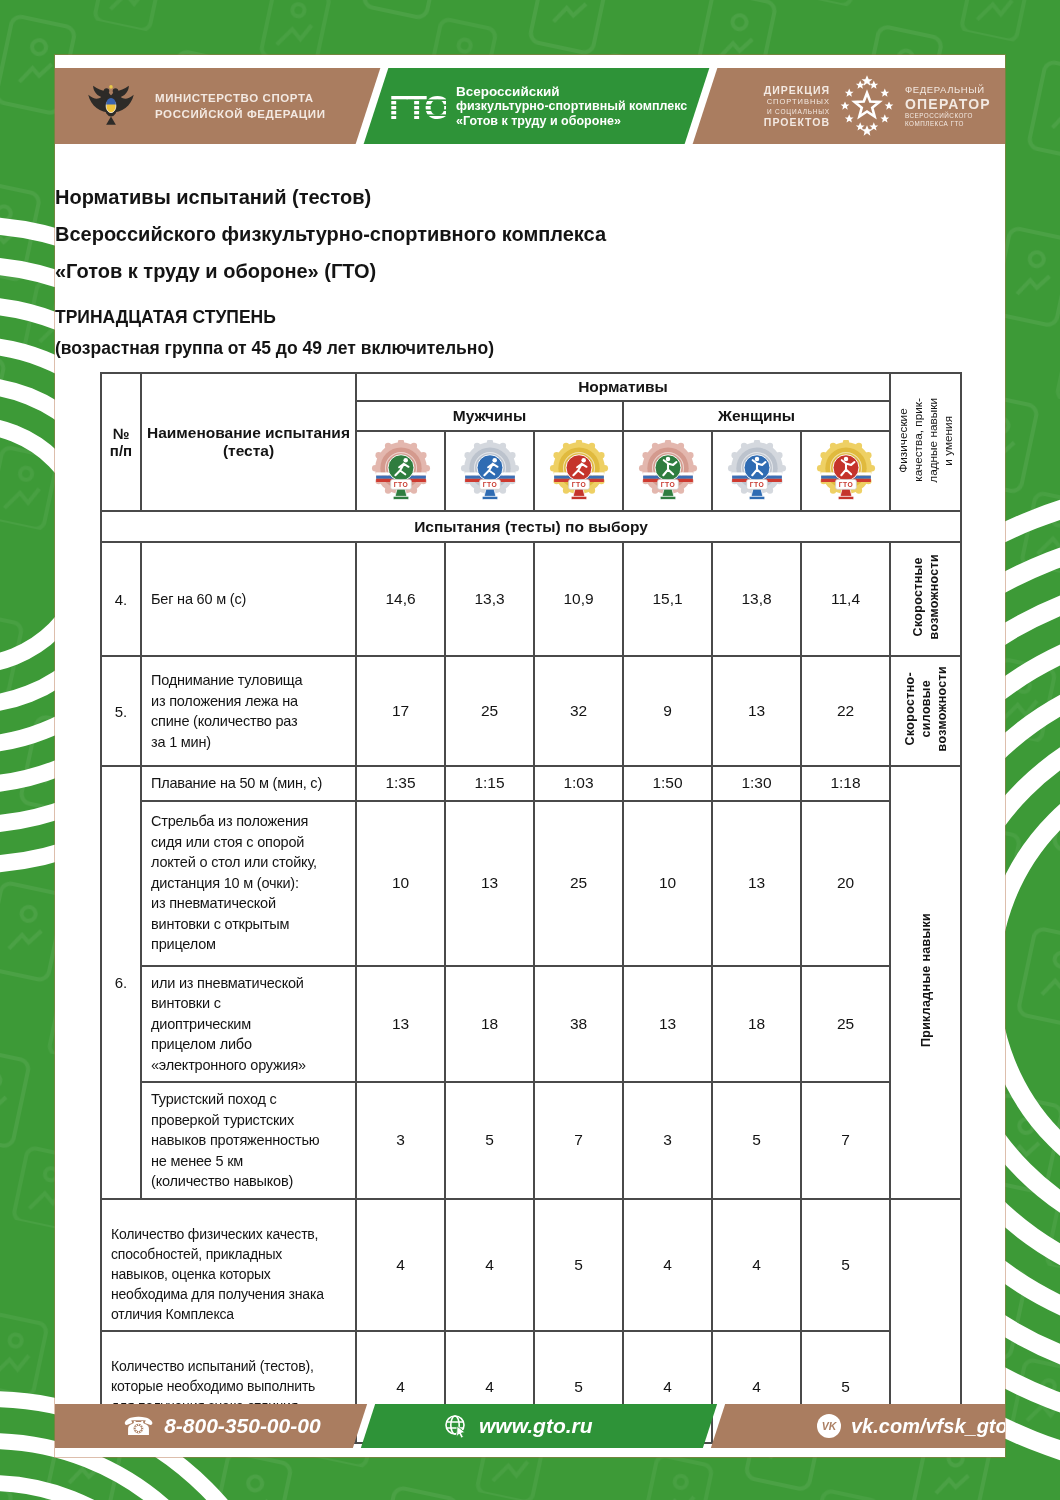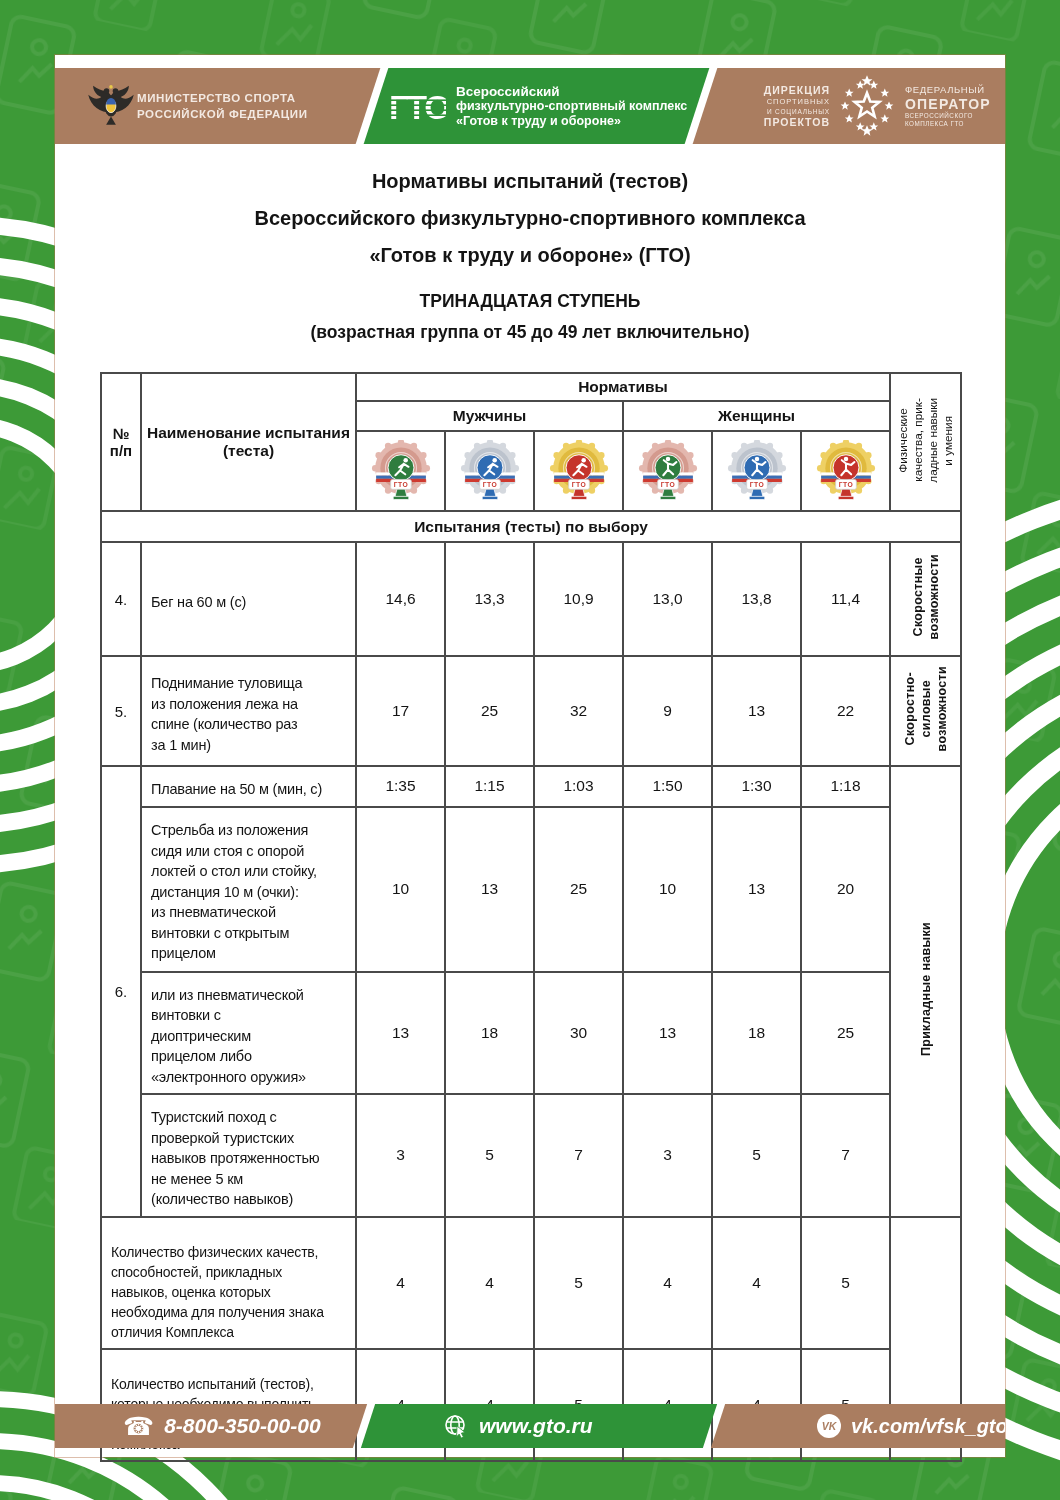--- a/index.html
+++ b/index.html
@@ -14,21 +14,21 @@
          outline:1px solid rgba(180,110,70,.45)}
   
   .band{position:absolute;left:0;width:950px;height:76px;overflow:hidden}
   .band .shape{position:absolute;top:-2px;bottom:-2px;transform:skewX(-18deg)}
   .band .brown{background:var(--band-brown)}
   .band .green{background:var(--band-green)}
   .band-header{top:13px}
   .band-footer{top:1349px;height:44px}
   .band-content{position:absolute;inset:0;display:flex;align-items:center;color:#fff}
   
-  .ministry{position:absolute;left:30px;top:0;height:100%;display:flex;align-items:center;gap:0}
+  .ministry{position:absolute;left:30px;top:0;height:100%;display:flex;align-items:center;gap:18px}
   .ministry .txt{font-size:11.5px;font-weight:bold;letter-spacing:.6px;line-height:16px;color:#f3e9e2}
   .gto-group{position:absolute;left:333px;top:0;height:100%;display:flex;align-items:center;gap:10px}
   .gto-txt{line-height:15px}
   .gto-txt .l1{font-size:13.5px;font-weight:bold}
   .gto-txt .l2,.gto-txt .l3{font-size:12.5px;font-weight:bold}
   .direction{position:absolute;left:645px;width:130px;top:0;height:100%;display:flex;flex-direction:column;justify-content:center;text-align:right;color:#f3e9e2}
   .direction .d1,.direction .d4{font-size:10.5px;font-weight:bold;letter-spacing:1px;line-height:13px}
   .direction .d2{font-size:7.5px;letter-spacing:1px;line-height:10px}
   .direction .d3{font-size:6.5px;letter-spacing:.8px;line-height:9px}
   .stars-wrap{position:absolute;left:780px;top:6px}
@@ -38,37 +38,37 @@
   .operator .o3,.operator .o4{font-size:6.3px;letter-spacing:.5px;line-height:8.5px}
   
   .f-item{position:absolute;top:0;height:100%;display:flex;align-items:center;gap:10px;color:#fff;font-weight:bold;font-style:italic}
   .f-phone{left:68px;font-size:21px}
   .f-site{left:388px;font-size:21px}
   .f-vk{left:762px;font-size:20px}
   .phone-glyph{font-size:25px;font-style:normal;font-family:"DejaVu Sans",sans-serif}
   .vk-circle{width:24px;height:24px;border-radius:50%;background:#fff;display:flex;align-items:center;justify-content:center;
              color:var(--band-brown);font-size:10.5px;font-weight:bold;font-style:italic}
   
-  .titles{position:absolute;top:108px;left:0;right:0;text-align:center;color:var(--ink)}
+  .titles{position:absolute;top:124px;left:0;right:0;color:var(--ink)}
   .titles .t{font-size:20px;font-weight:bold;line-height:37px}
   .step-block{margin-top:12px}
   .step-block .s{font-size:17.5px;font-weight:bold;line-height:31px}
   
   .tbl-wrap{position:absolute;left:45px;top:317px}
   table{border-collapse:collapse;table-layout:fixed;width:860px}
   td,th{border:2px solid var(--table-border);padding:0;vertical-align:middle;text-align:center;color:var(--ink);overflow:hidden}
   th{font-weight:bold}
   .preline{white-space:pre-line}
   .h-norms{font-size:15.5px;height:28px}
   .h-sex{font-size:15.5px;height:30px}
   .h-num{font-size:15px}
   .h-name{font-size:15.5px}
   .r-badges{height:80px}
   .r-section td{font-size:15.5px;font-weight:bold;height:31px}
-  .name{ text-align:left;padding:12px 6px 6px 9px;font-size:14.5px;line-height:20.5px;letter-spacing:-.2px}
+  .name{ text-align:left;padding:6px 6px 6px 9px;font-size:14.5px;line-height:20.5px;letter-spacing:-.2px}
   .val{font-size:15.5px}
   .numc{font-size:15px}
   .sumname{text-align:left;padding:24px 6px 6px 9px;font-size:14px;line-height:20px;letter-spacing:-.2px}
   .vcell .vtext{display:inline-block;writing-mode:vertical-rl;transform:rotate(180deg);white-space:pre-line;text-align:center}
   .qual-h .vtext{font-size:11.8px;line-height:15px;font-weight:normal}
   .qual-b .vtext{font-size:12.5px;line-height:16px;font-weight:bold;letter-spacing:.3px}
   tr.rr4{height:114px} tr.rr5{height:110px} tr.rr6a{height:33px} tr.rr6b{height:165px}
   tr.rr6c{height:88px} tr.rr6d{height:114px} tr.rs1{height:103px} tr.rs2{height:97px}
   
   .badge{width:66px;height:62px;vertical-align:middle}
@@ -309,21 +309,21 @@
     </tr>
     <tr class="r-section">
       <td colspan="9">Испытания (тесты) по выбору</td>
     </tr>
     <tr class="rr4">
       <td class="numc">4.</td>
       <td class="name preline">Бег на 60 м (с)</td>
       <td class="val">14,6</td>
       <td class="val">13,3</td>
       <td class="val">10,9</td>
-      <td class="val">13,0</td>
+      <td class="val">15,1</td>
       <td class="val">13,8</td>
       <td class="val">11,4</td>
       <td class="vcell qual-b"><span class="vtext">Скоростные
 возможности</span></td>
     </tr>
     <tr class="rr5">
       <td class="numc">5.</td>
       <td class="name preline">Поднимание туловища
 из положения лежа на
 спине (количество раз
@@ -365,21 +365,21 @@
       <td class="val">20</td>
     </tr>
     <tr class="rr6c">
       <td class="name preline">или из пневматической
 винтовки с
 диоптрическим
 прицелом либо
 «электронного оружия»</td>
       <td class="val">13</td>
       <td class="val">18</td>
-      <td class="val">30</td>
+      <td class="val">38</td>
       <td class="val">13</td>
       <td class="val">18</td>
       <td class="val">25</td>
     </tr>
     <tr class="rr6d">
       <td class="name preline">Туристский поход с
 проверкой туристских
 навыков протяженностью
 не менее 5 км
 (количество навыков)</td>

